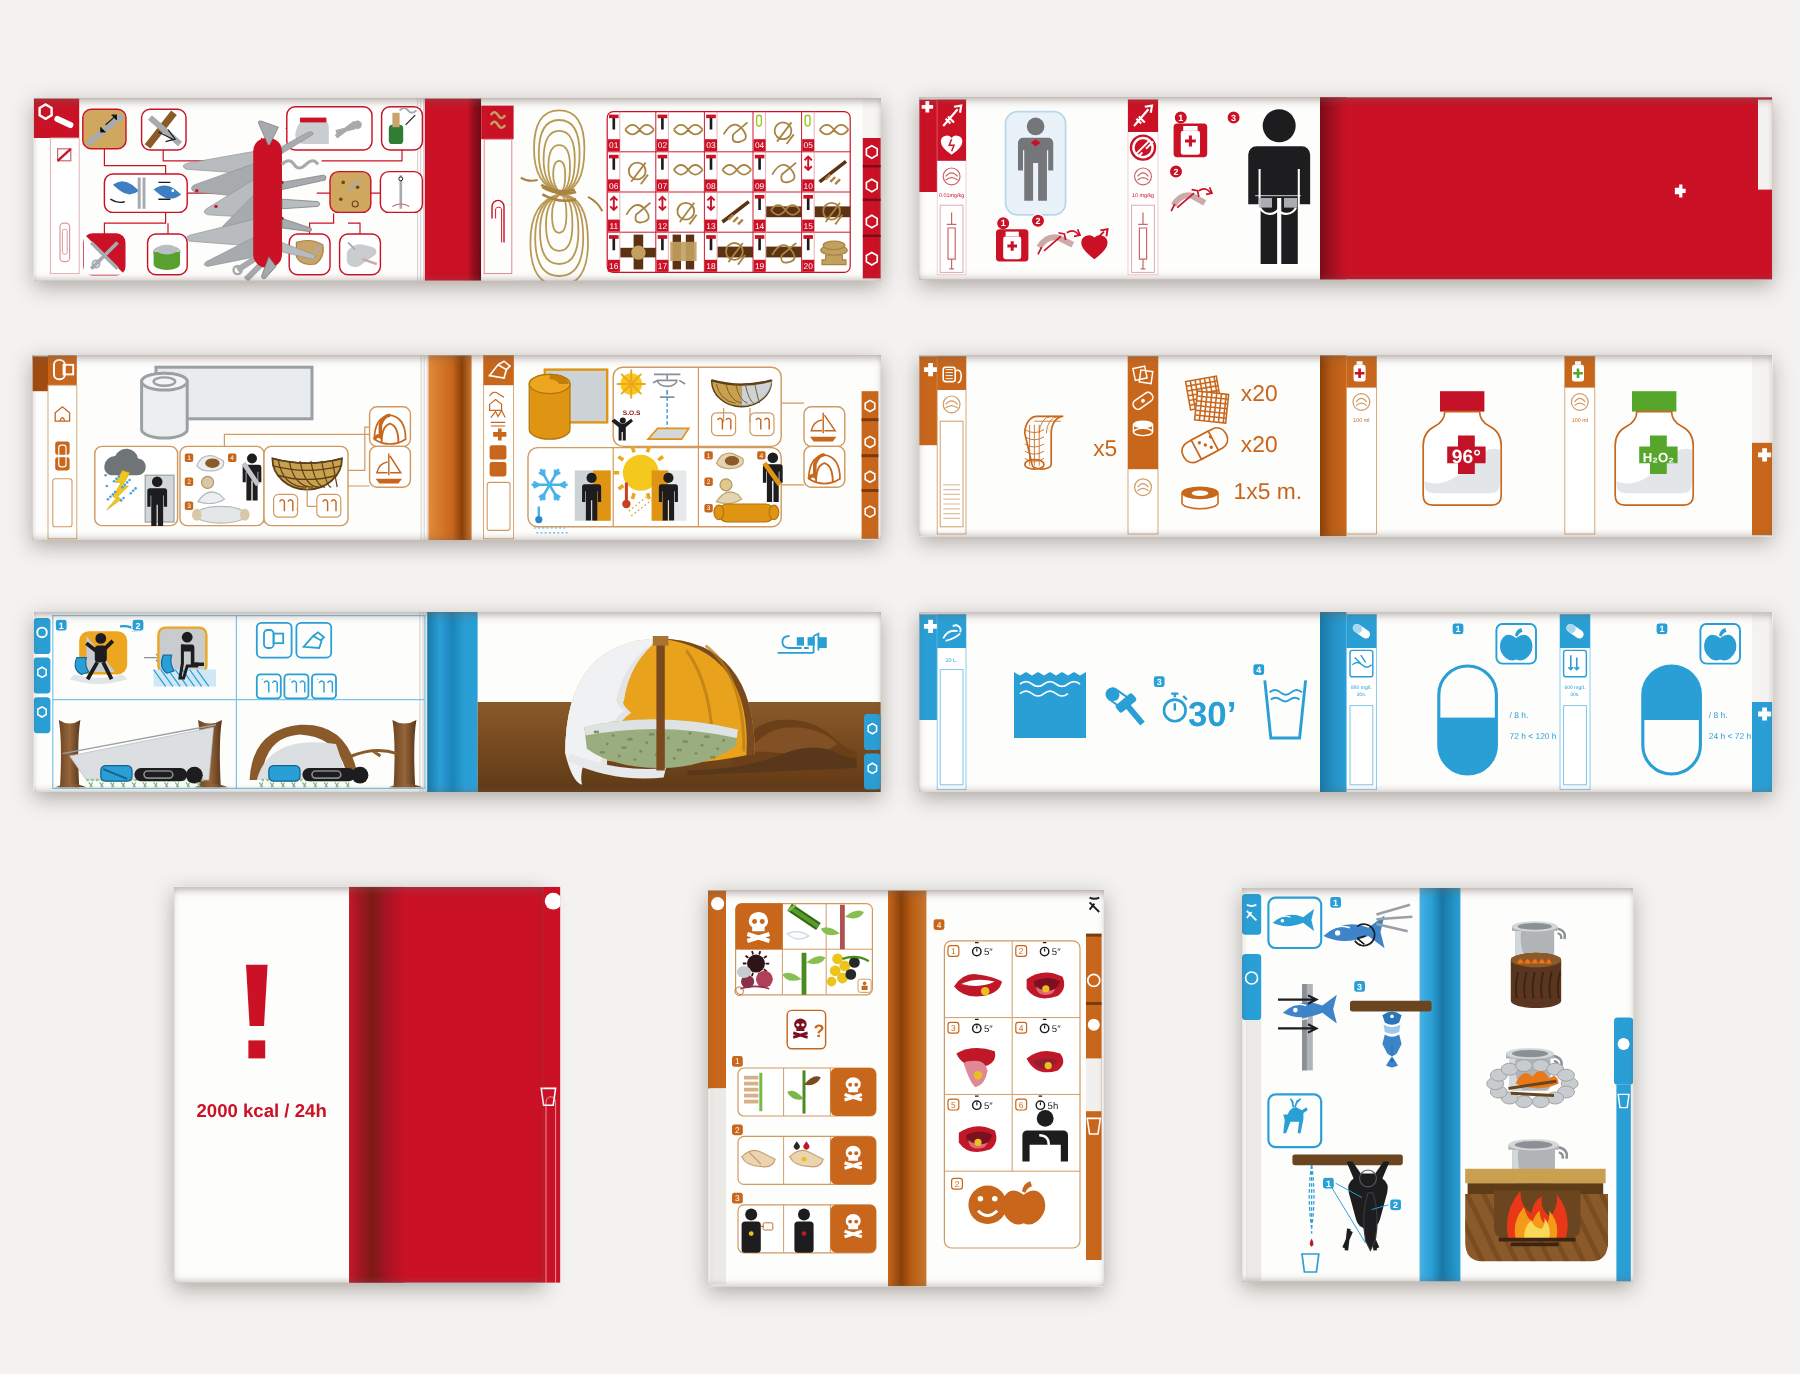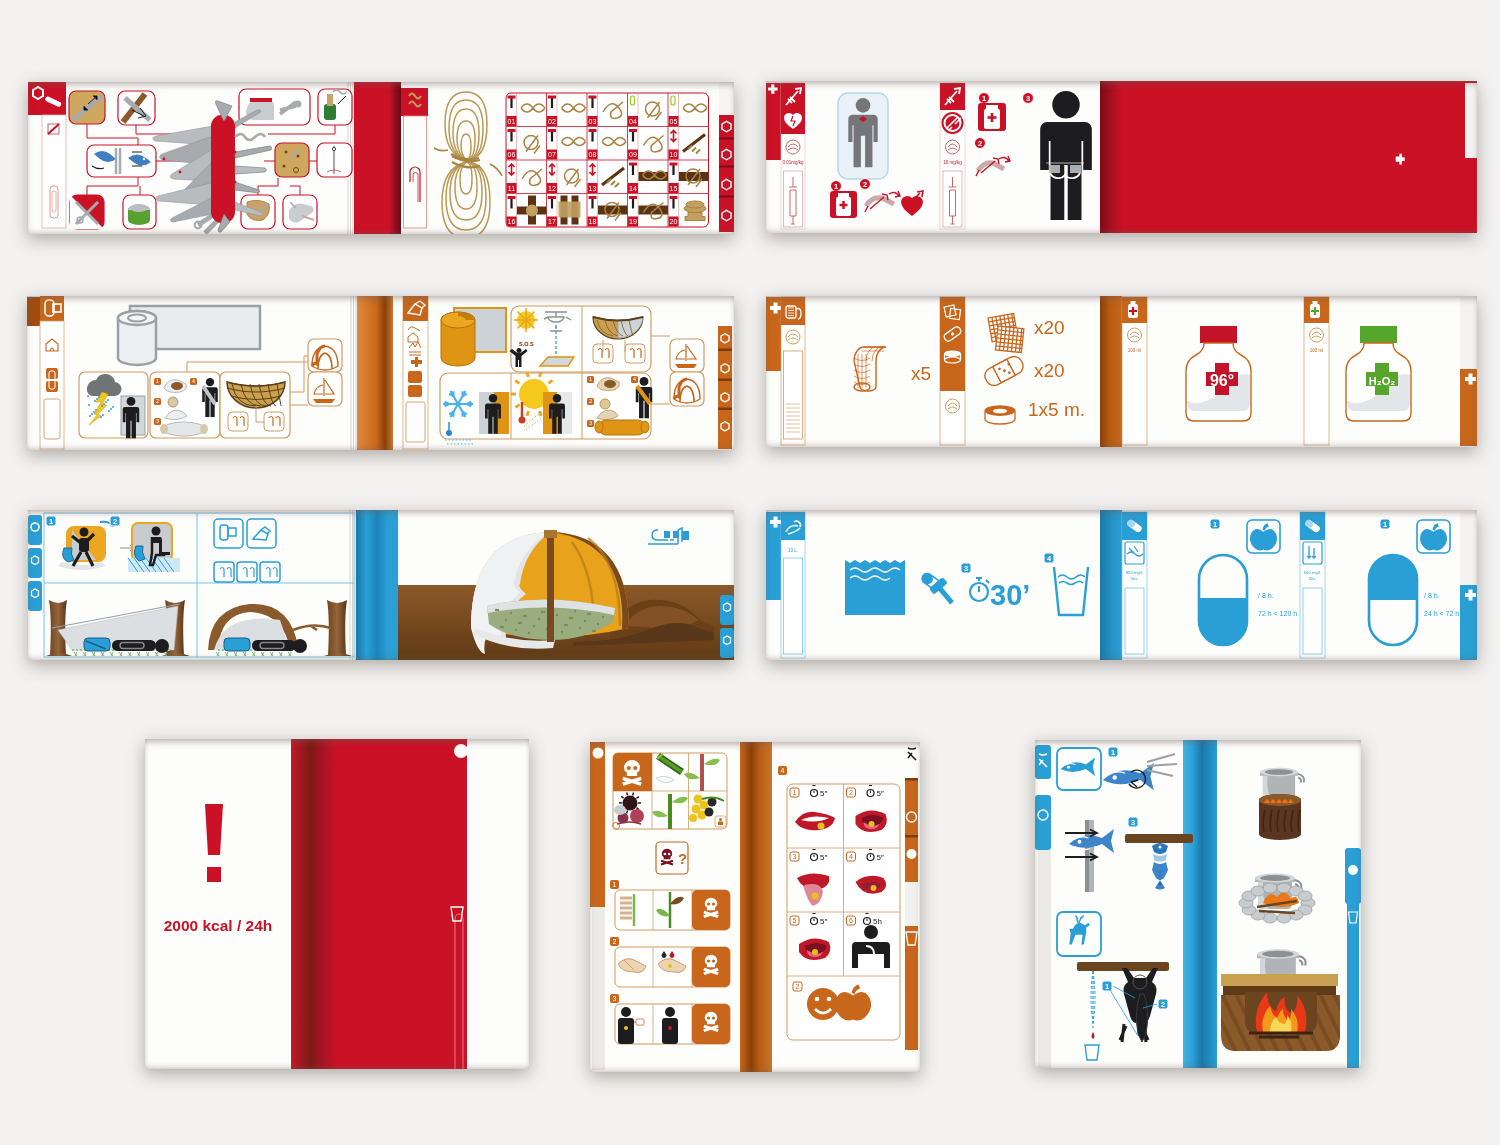--- a/index.html
+++ b/index.html
@@ -986,21 +986,21 @@
       </g>
       <rect x="603" y="45" width="48" height="90" rx="24" fill="none" stroke="#2a9fd6" stroke-width="2.6"></rect>
       <path d="M603 69 a24 24 0 0 1 48 0 v21 h-48z" fill="#2a9fd6"></path>
       <text x="658" y="88" font-size="7" fill="#2a9fd6">/ 8 h.</text>
       <text x="658" y="106" font-size="7" fill="#2a9fd6">24 h &lt; 72 h</text>
       <rect x="694" y="2" width="17" height="73" fill="#f4f3f1"></rect>
       <rect x="694" y="75" width="17" height="75" fill="#2a9fd6"></rect>
       <path d="M699 83 h3.5 v-3.5 h4 v3.5 h3.5 v4 h-3.5 v3.5 h-4 v-3.5 h-3.5 z" fill="#fff"></path>
     </svg>
   </div>
-<div class="bk" style="left:145px;top:739px;width:384px;height:330px;">
+<div class="bk" style="left:145px;top:739px;width:308px;height:330px;">
     <svg width="322" height="330" viewBox="0 0 322 330">
       <defs>
         <linearGradient id="b7sp" x1="0" y1="0" x2="1" y2="0">
           <stop offset="0" stop-color="#c51828"></stop>
           <stop offset="0.18" stop-color="#a31722"></stop>
           <stop offset="0.42" stop-color="#7e1a14"></stop>
           <stop offset="0.68" stop-color="#a61325"></stop>
           <stop offset="1" stop-color="#cb1126"></stop>
         </linearGradient>
       </defs>

